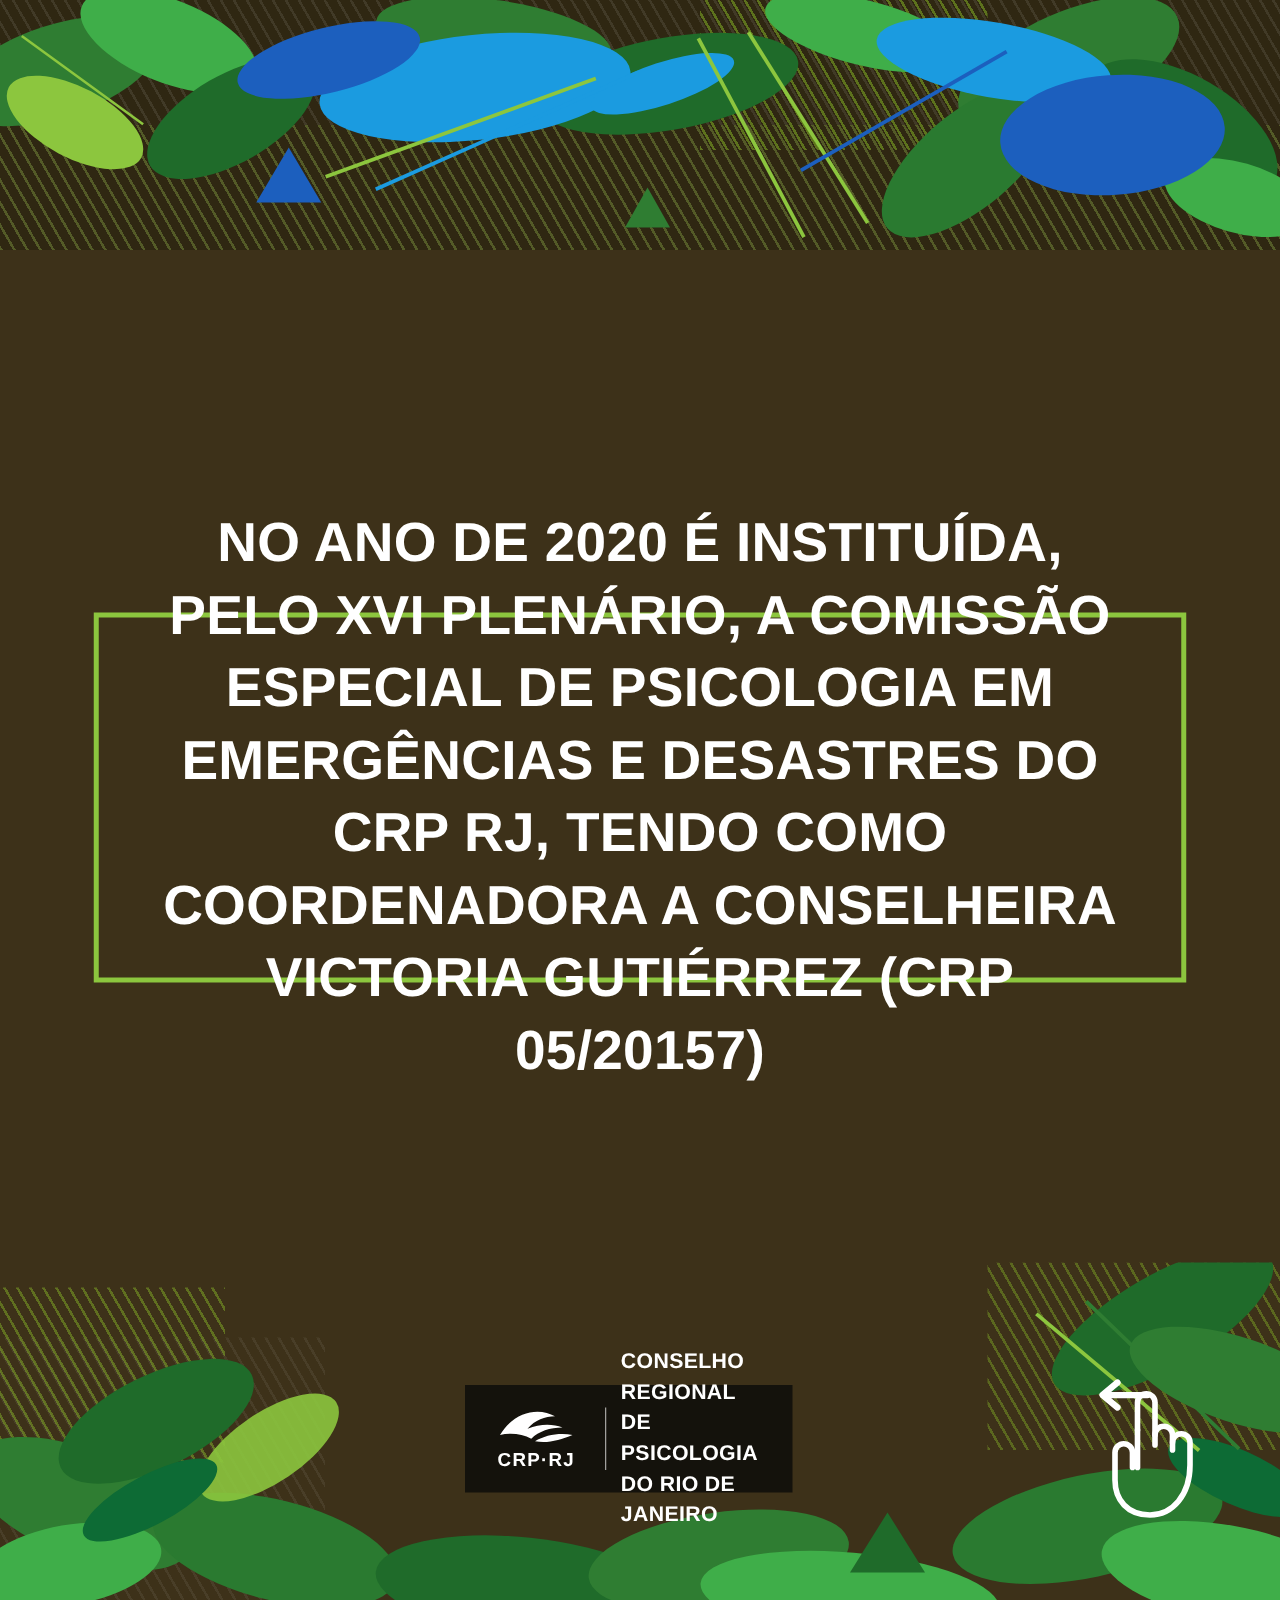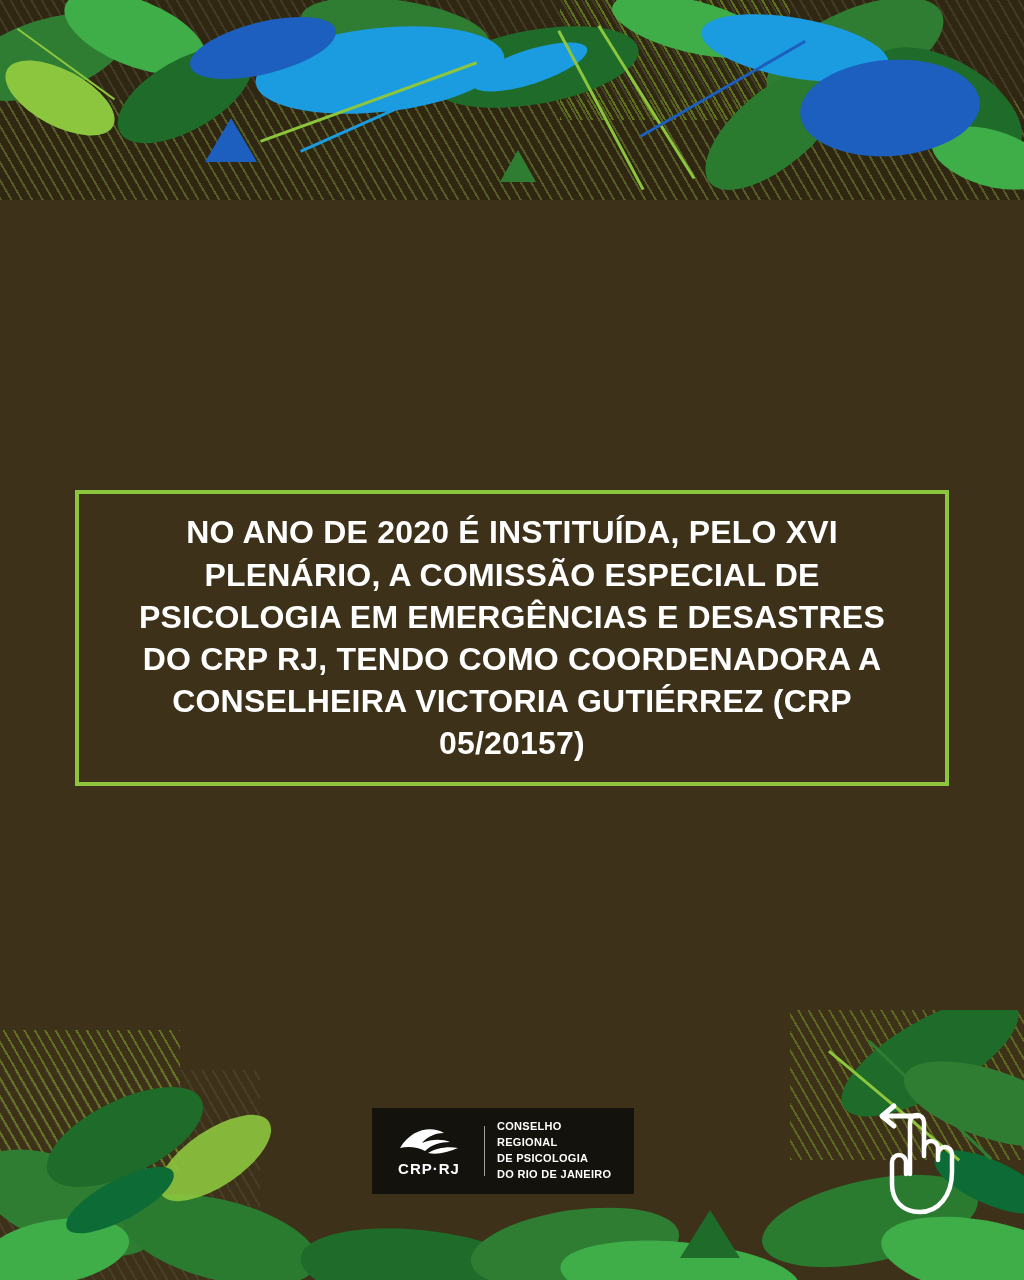--- a/index.html
+++ b/index.html
@@ -82,21 +82,21 @@
     box-sizing: border-box;
     display: flex;
     align-items: center;
     justify-content: center;
   }
   .textbox p {
     margin: 4px;
     padding: 0 28px;
     color: #ffffff;
     text-align: center;
-    font-size: 32px;
+    font-size: 44px;
     line-height: 1.32;
     font-weight: 700;
     letter-spacing: 0.2px;
     text-transform: uppercase;
   }
 
   
   .logo {
     position: absolute;
     left: 372px;
@@ -126,21 +126,21 @@
     margin-top: 4px;
   }
   .logo-divider {
     width: 1px;
     height: 50px;
     background: rgba(255,255,255,0.6);
     margin: 0 12px;
   }
   .logo-text {
     color: #ffffff;
-    font-size: 11px;
+    font-size: 17px;
     font-weight: 700;
     line-height: 1.45;
     letter-spacing: 0.3px;
     text-transform: uppercase;
   }
 
   
   .hand {
     position: absolute;
     right: 62px;

